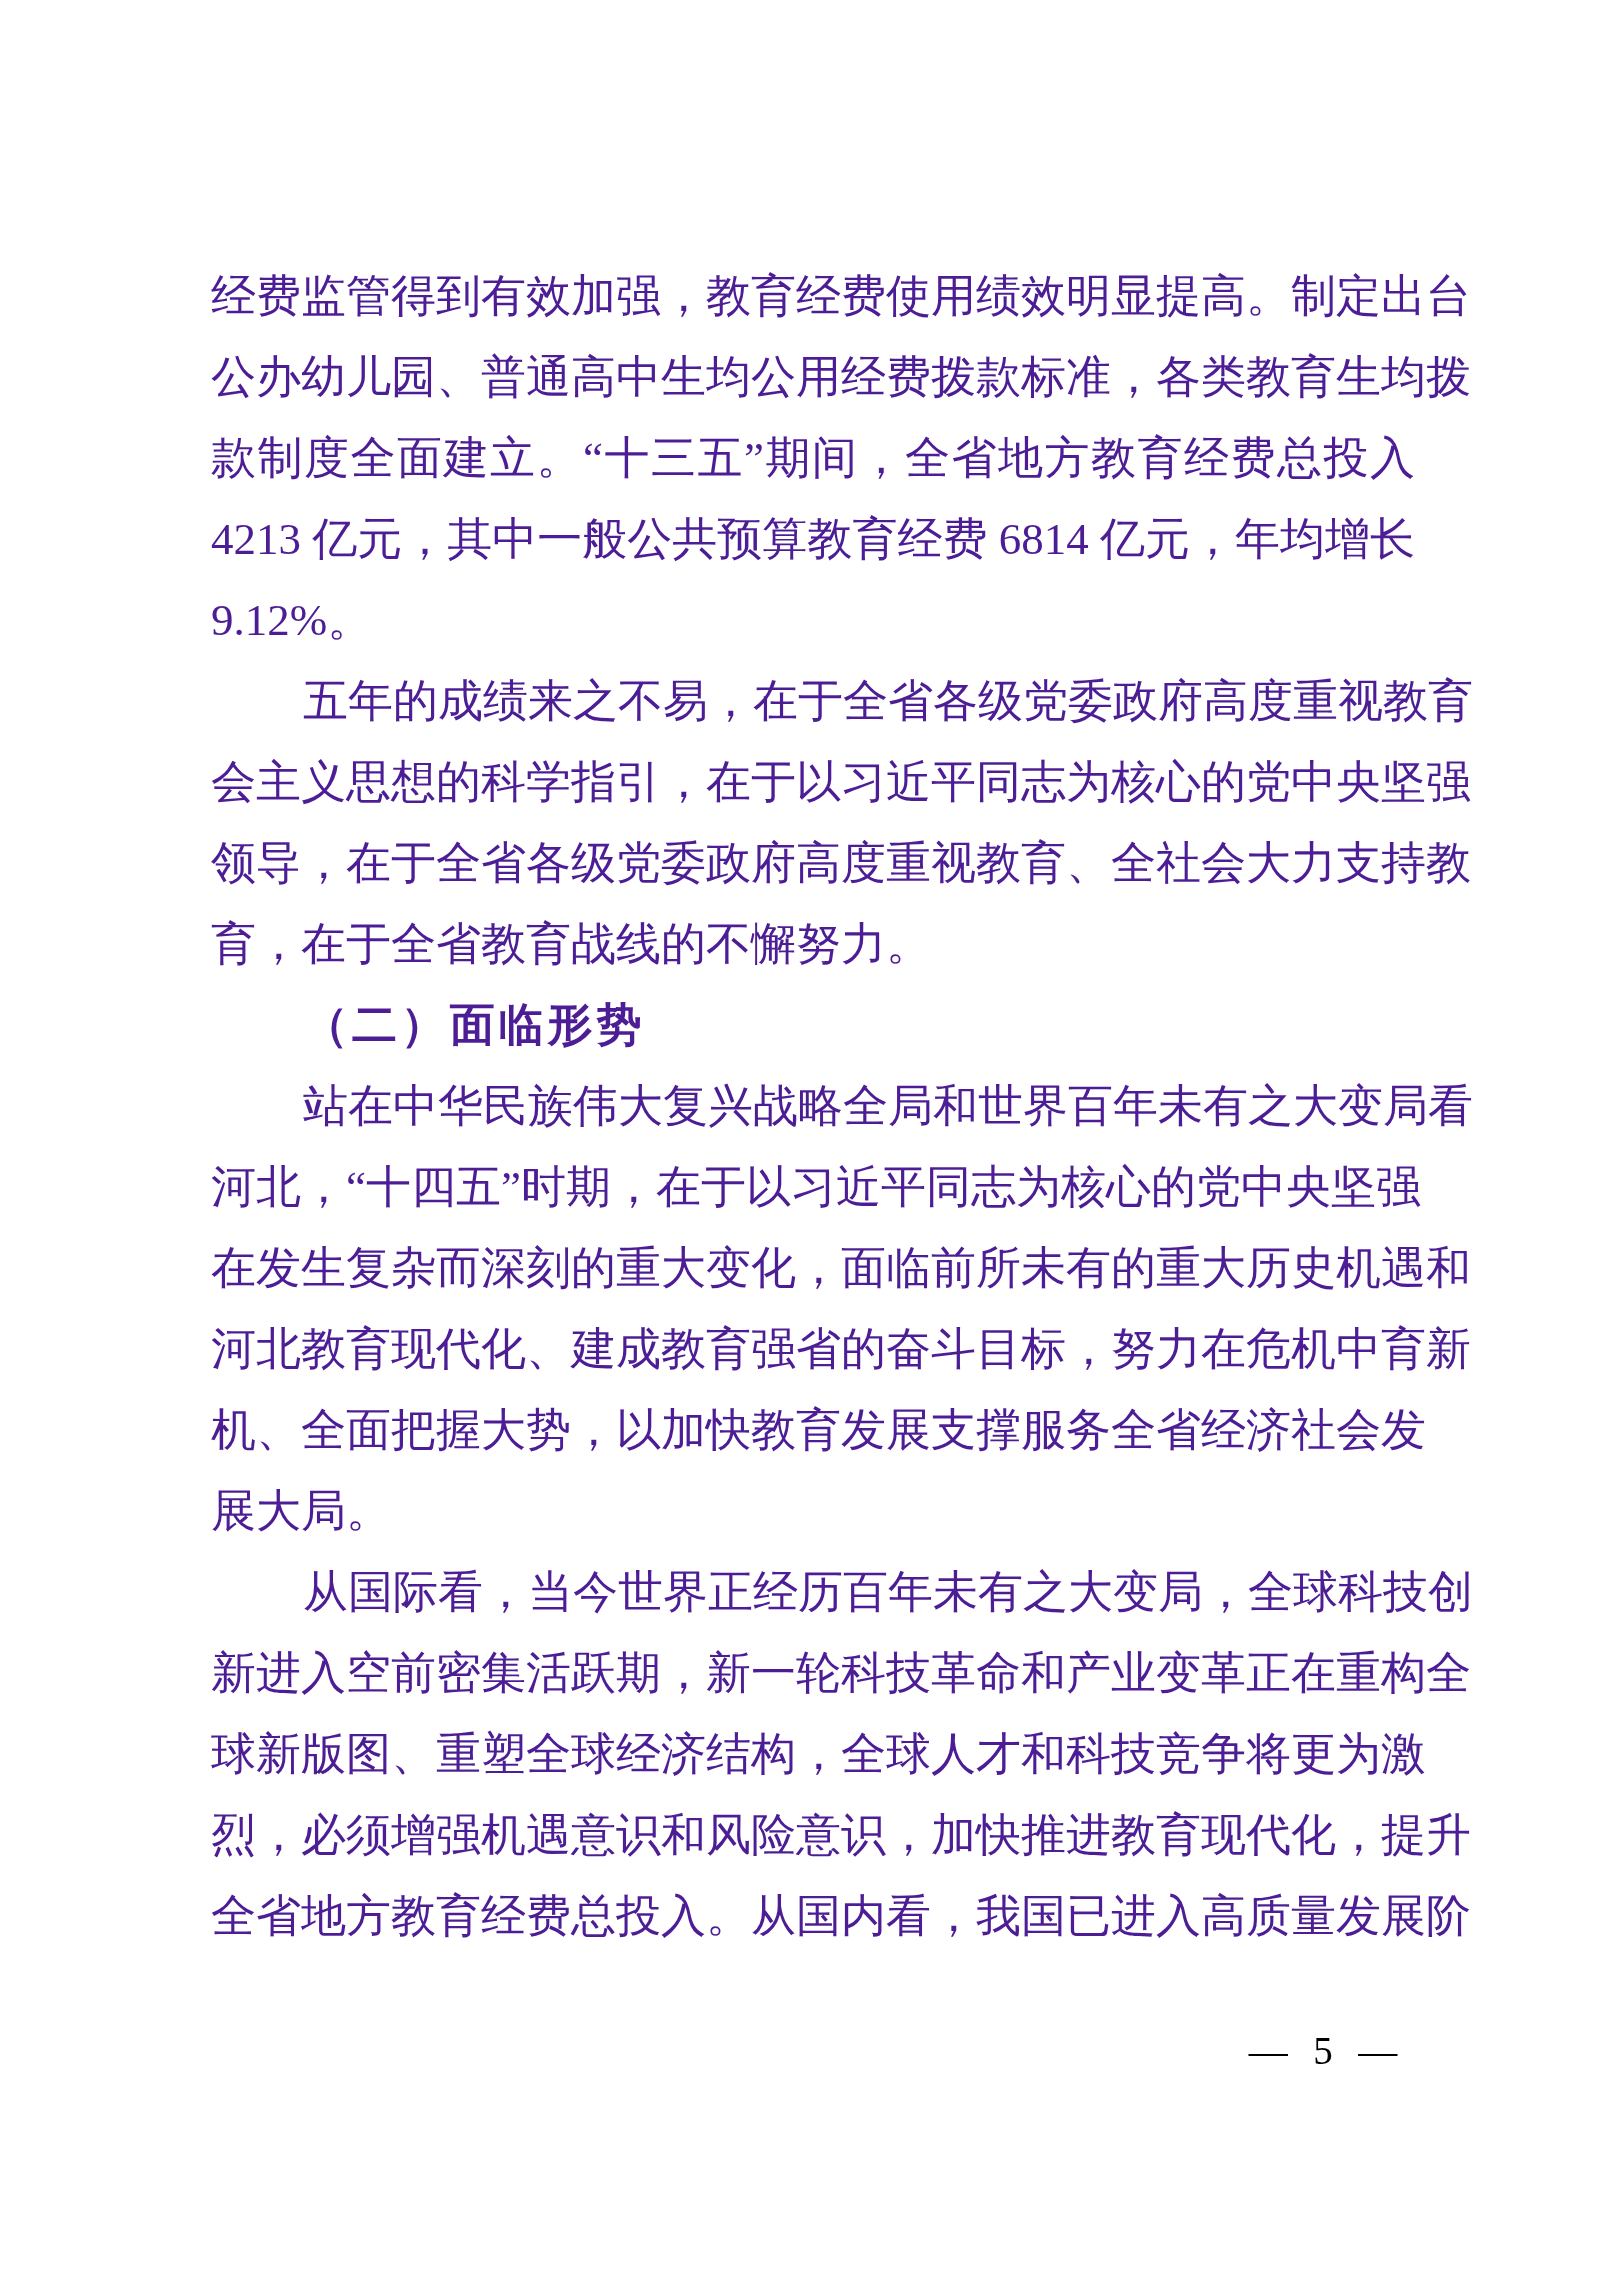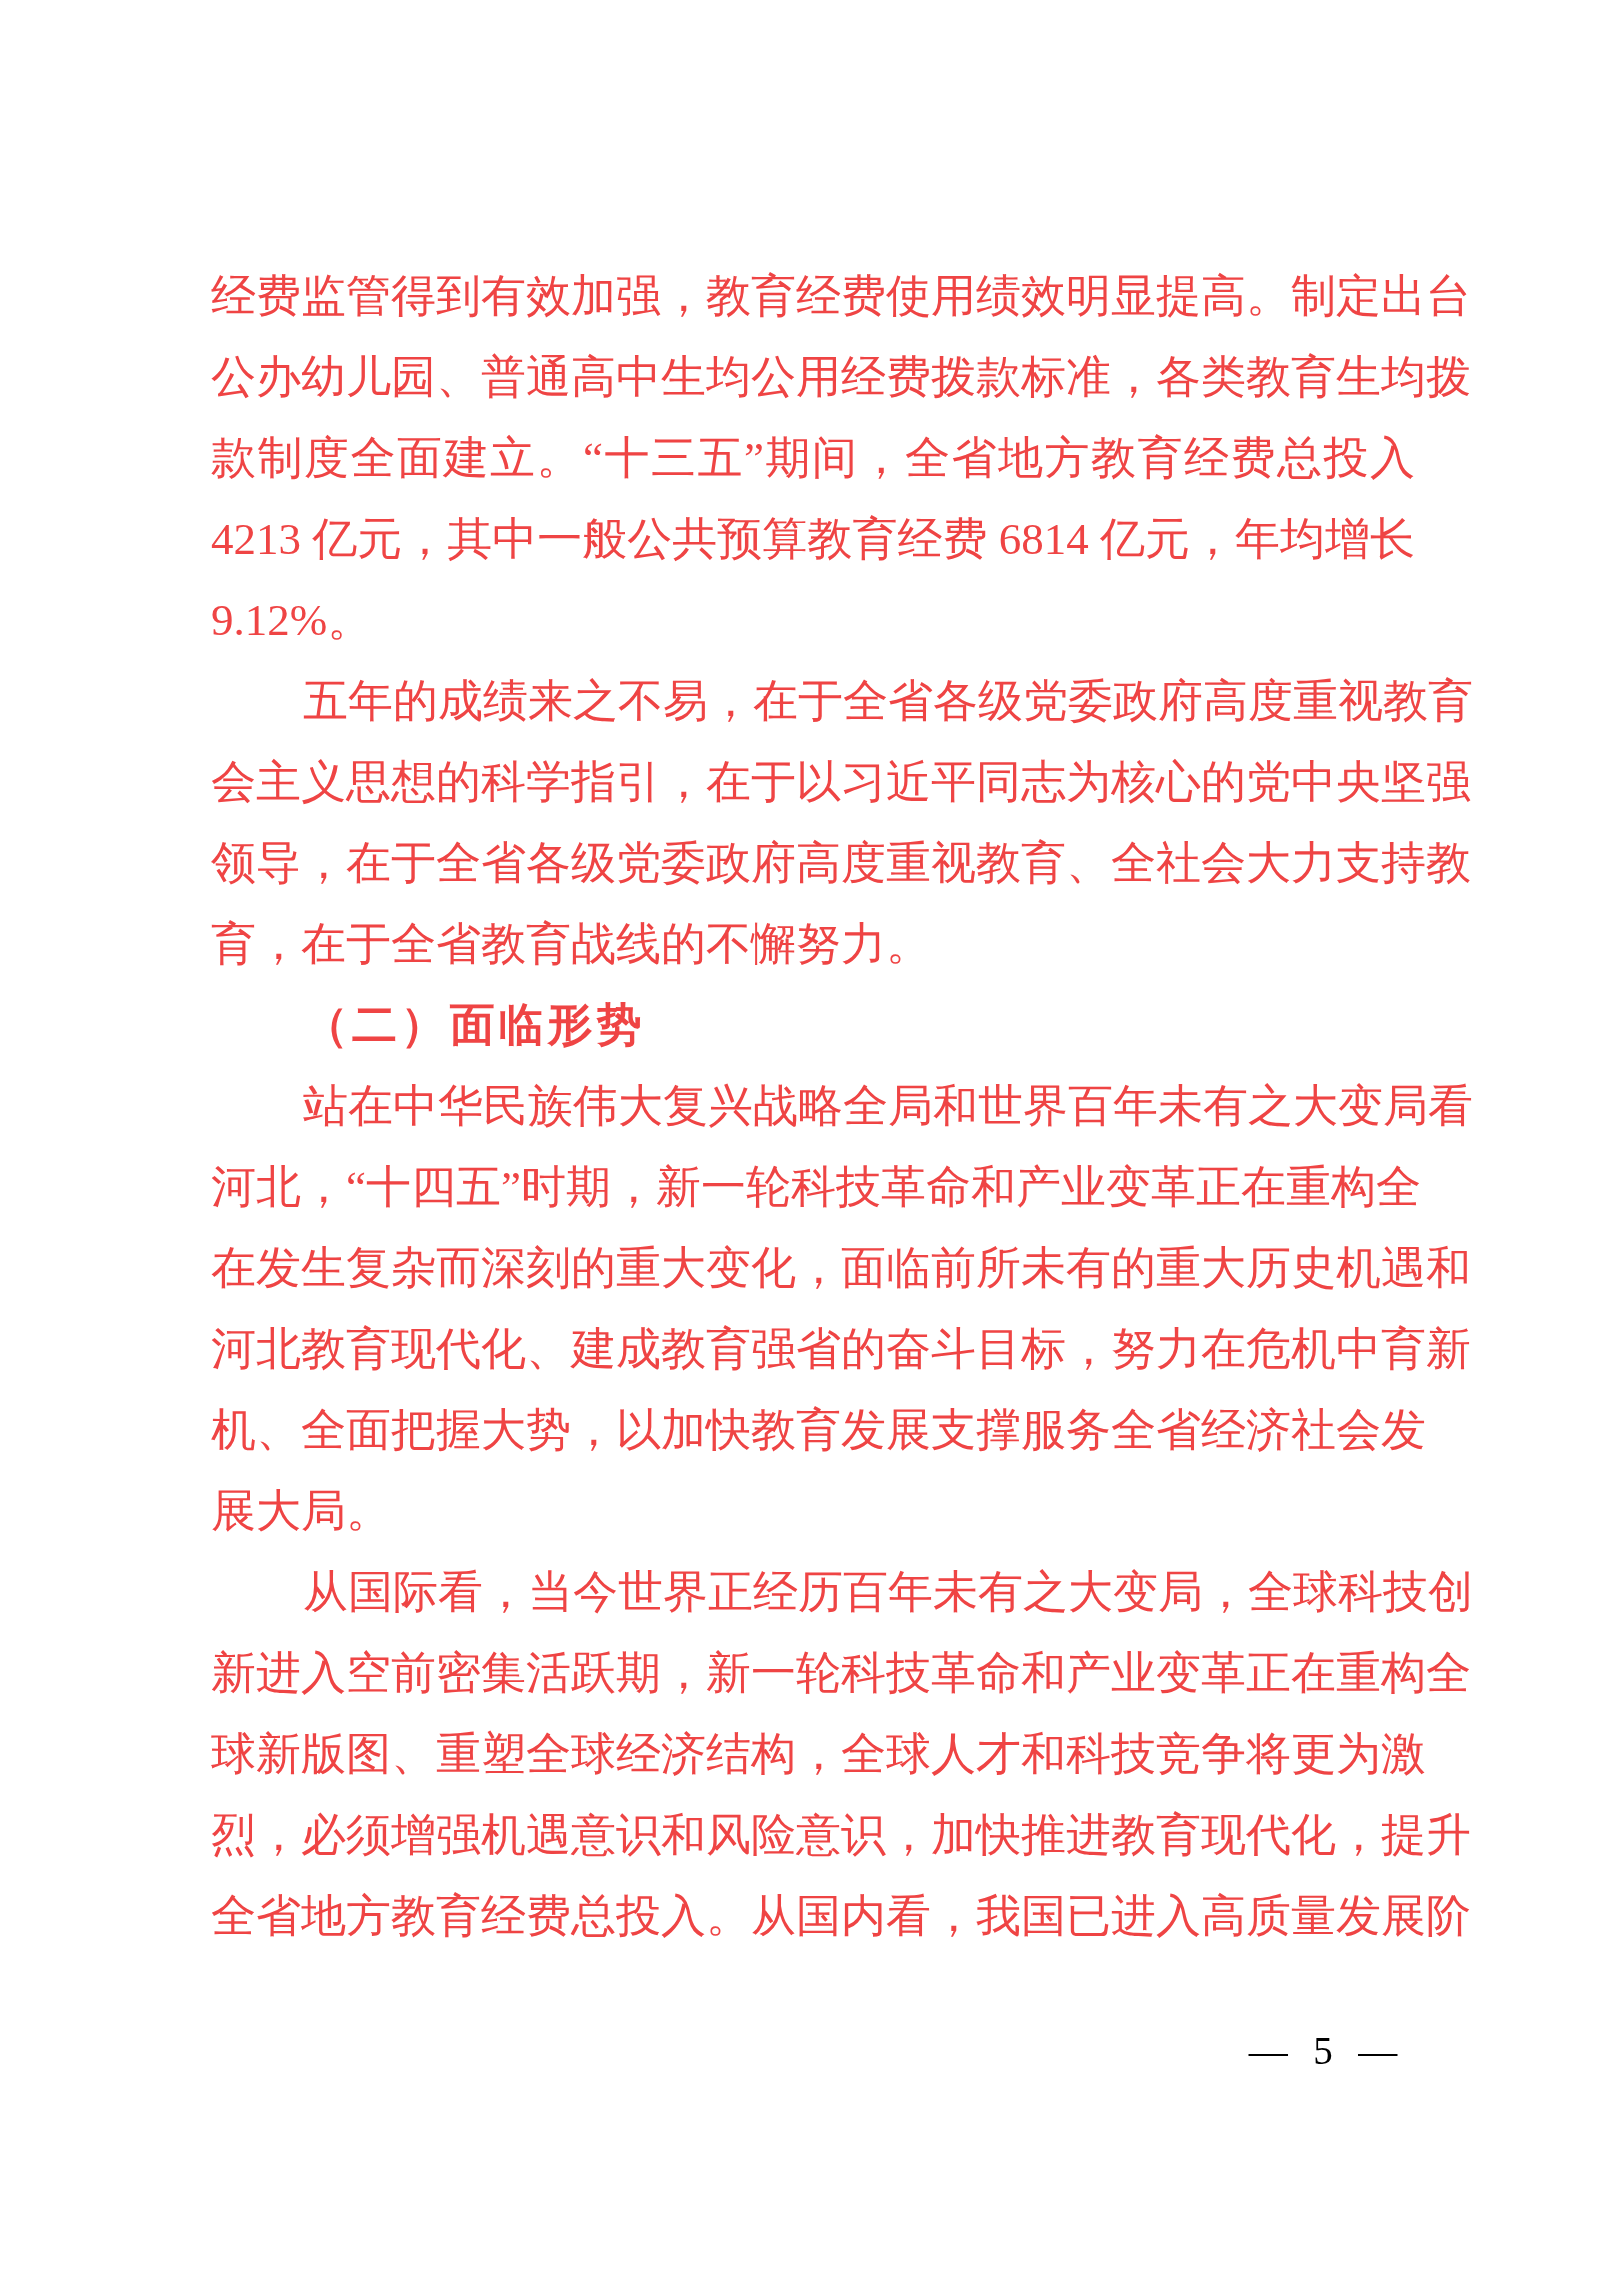--- a/index.html
+++ b/index.html
@@ -22,21 +22,21 @@
   .content {
     position: absolute;
     left: 211px;
     top: 256px;
     width: 1204px;
   }
   .line {
     height: 81px;
     line-height: 81px;
     font-size: 45px;
-    color: #ef4444;
+    color: #4c1d95;
     text-align: justify;
     text-align-last: justify;
     text-justify: inter-character;
     white-space: nowrap;
     overflow: visible;
   }
   .line.short {
     text-align: right;
     text-align-last: left;
   }
@@ -70,21 +70,21 @@
     <div class="line">公办幼儿园、普通高中生均公用经费拨款标准，各类教育生均拨</div>
     <div class="line">款制度全面建立。“十三五”期间，全省地方教育经费总投入</div>
     <div class="line">4213 亿元，其中一般公共预算教育经费 6814 亿元，年均增长</div>
     <div class="line short">9.12%。</div>
     <div class="line indent">五年的成绩来之不易，在于全省各级党委政府高度重视教育</div>
     <div class="line">会主义思想的科学指引，在于以习近平同志为核心的党中央坚强</div>
     <div class="line">领导，在于全省各级党委政府高度重视教育、全社会大力支持教</div>
     <div class="line short">育，在于全省教育战线的不懈努力。</div>
     <div class="line short indent heading">（二）面临形势</div>
     <div class="line indent">站在中华民族伟大复兴战略全局和世界百年未有之大变局看</div>
-    <div class="line">河北，“十四五”时期，新一轮科技革命和产业变革正在重构全</div>
+    <div class="line">河北，“十四五”时期，在于以习近平同志为核心的党中央坚强</div>
     <div class="line">在发生复杂而深刻的重大变化，面临前所未有的重大历史机遇和</div>
     <div class="line">河北教育现代化、建成教育强省的奋斗目标，努力在危机中育新</div>
     <div class="line">机、全面把握大势，以加快教育发展支撑服务全省经济社会发</div>
     <div class="line short">展大局。</div>
     <div class="line indent">从国际看，当今世界正经历百年未有之大变局，全球科技创</div>
     <div class="line">新进入空前密集活跃期，新一轮科技革命和产业变革正在重构全</div>
     <div class="line">球新版图、重塑全球经济结构，全球人才和科技竞争将更为激</div>
     <div class="line">烈，必须增强机遇意识和风险意识，加快推进教育现代化，提升</div>
     <div class="line">全省地方教育经费总投入。从国内看，我国已进入高质量发展阶</div>
   </div>

